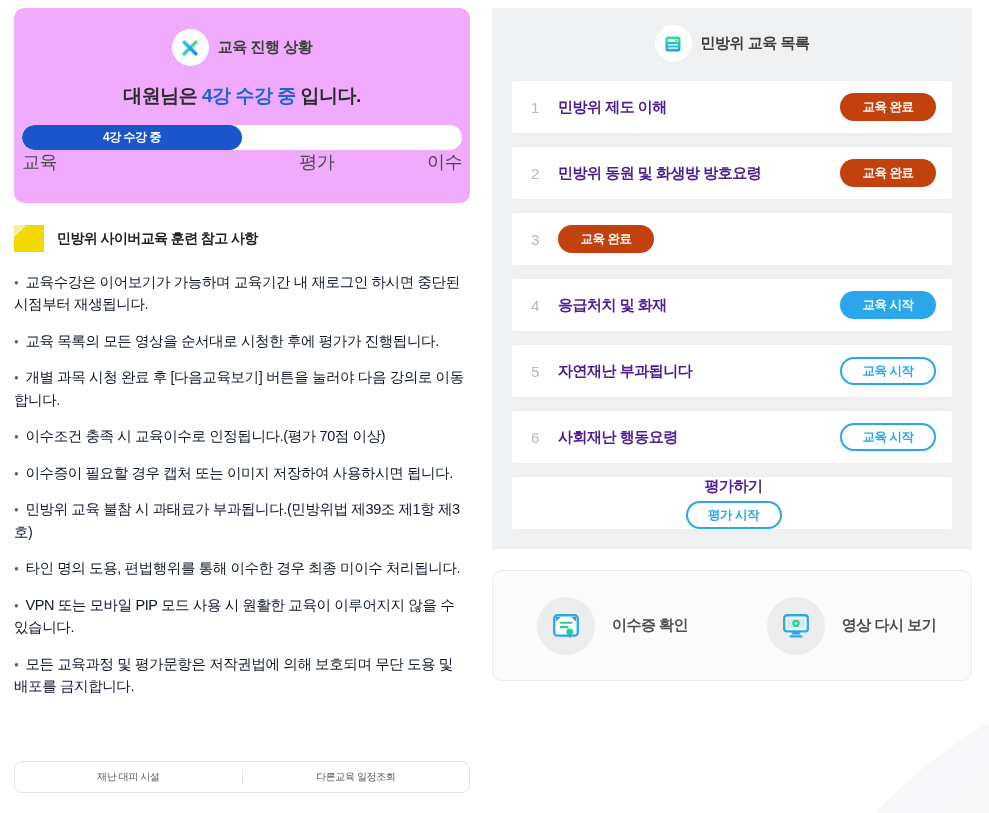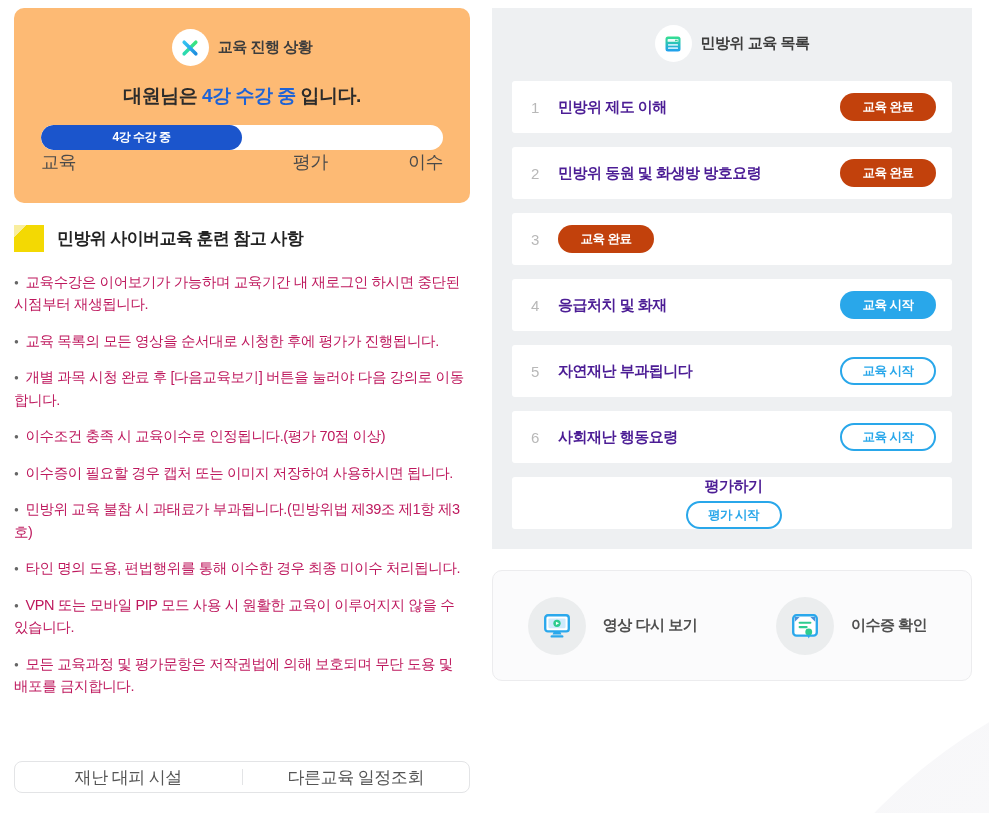--- a/index.html
+++ b/index.html
@@ -7,48 +7,48 @@
     font-family:"Liberation Sans","DejaVu Sans",sans-serif; }
   .page { position:relative; width:989px; height:813px; }
 
   
   .corner-deco { position:absolute; left:720px; top:645px; width:1100px; height:1100px;
     border-radius:50%; background:linear-gradient(135deg,#f6f6f8 0%,#fcfcfd 60%); z-index:0; }
 
   
   .left-col { position:absolute; left:14px; top:8px; width:456px; z-index:1; }
 
-  .progress-card { background:#fdba74; border-radius:10px; height:195px; padding:21px 27px 0; text-align:center; }
+  .progress-card { background:#f0abfc; border-radius:10px; height:195px; padding:21px 8px 0; text-align:center; }
   .card-head { display:flex; align-items:center; justify-content:center; gap:9px; }
   .icon-circle { width:37px; height:37px; border-radius:50%; background:#ffffff; display:flex; align-items:center; justify-content:center; flex:0 0 auto; }
   .card-head-title { font-size:15px; font-weight:bold; color:#3d3d3d; letter-spacing:-0.5px; }
 
   .headline { margin-top:17px; font-size:19px; font-weight:bold; color:#2b2b2b; letter-spacing:-0.5px; }
   .headline .hl { color:#1e63d6; }
 
   .pbar { margin-top:16px; height:25px; background:#ffffff; border-radius:13px; overflow:hidden; text-align:left; }
   .pfill { height:25px; width:50%; background:#1b55cc; border-radius:13px; color:#fff;
     font-size:12px; font-weight:bold; text-align:center; line-height:25px; letter-spacing:-0.5px; }
   .pstages { position:relative; height:16px; font-size:18px; color:#4a4a4a; letter-spacing:-0.5px; }
   .pstage-a { position:absolute; left:0; }
   .pstage-b { position:absolute; left:67%; transform:translateX(-50%); }
   .pstage-c { position:absolute; right:0; }
 
   .notes { margin-top:22px; text-align:left; }
   .notes-head { display:flex; align-items:center; gap:13px; }
   .note-icon { width:30px; height:27px; flex:0 0 auto;
     background:linear-gradient(135deg,#f9ee9e 0px,#f9ee9e 9px,#f3d903 9px); }
-  .notes-title { font-size:17px; font-weight:bold; color:#222; letter-spacing:-0.6px; }
+  .notes-title { font-size:14px; font-weight:bold; color:#222; letter-spacing:-0.6px; }
   .notes-body { margin-top:19px; }
-  .note-item { font-size:14.5px; color:#be185d; line-height:1.55; letter-spacing:-0.4px; margin-bottom:14px; }
+  .note-item { font-size:14.5px; color:#0f172a; line-height:1.55; letter-spacing:-0.4px; margin-bottom:14px; }
   .note-item::before { content:"●"; font-size:8px; color:#666; margin-right:7px; position:relative; top:-2px; }
 
   .footer-box { position:absolute; left:14px; top:761px; width:456px; height:32px; z-index:1;
     background:#ffffff; border:1px solid #e3e4e6; border-radius:8px; display:flex; align-items:stretch; }
-  .footer-btn { flex:1; background:none; border:none; font-family:Liberation Serif, serif; font-size:17px; color:#555;
+  .footer-btn { flex:1; background:none; border:none; font-family:Liberation Sans, sans-serif; font-size:10px; color:#555;
     letter-spacing:-0.4px; cursor:pointer; }
   .footer-divider { width:1px; background:#e3e4e6; margin:7px 0; }
 
   
   .right-col { position:absolute; left:492px; top:8px; width:480px; z-index:1; }
 
   .list-panel { background:#eef0f2; border-radius:0; padding:17px 20px 20px; }
   .list-head { display:flex; align-items:center; justify-content:center; gap:9px; margin-bottom:19px; }
 
   .course-row { background:#ffffff; border-radius:3px; height:52px; margin-bottom:14px;
@@ -192,40 +192,40 @@
       <div class="course-row">
         <span class="course-no"></span>
         <span class="course-title">평가하기</span>
         <button class="badge outline">평가 시작</button>
       </div>
     </div>
 
     <div class="quick-card">
       <div class="quick-item">
         <span class="quick-circle">
-          <svg width="30" height="28" viewBox="0 0 28 26">
-            <rect x="3" y="3" width="22" height="15" rx="2.5" fill="#ffffff" stroke="#2aa8ec" stroke-width="2.2"></rect>
-            <rect x="6" y="6" width="16" height="9" rx="1" fill="#cdeafc"></rect>
-            <circle cx="14" cy="10.5" r="3.4" fill="#2ecc8f"></circle>
-            <path d="M13 9 l3 1.5 l-3 1.5 z" fill="#ffffff"></path>
-            <path d="M11.2 18 h5.6 l1.4 3 h-8.4 z" fill="#2aa8ec"></path>
-            <rect x="8" y="21.6" width="12" height="2.2" rx="1.1" fill="#2aa8ec"></rect>
-          </svg>
-        </span>
-        <span class="quick-label">영상 다시 보기</span>
-      </div>
-      <div class="quick-item">
-        <span class="quick-circle">
           <svg width="30" height="30" viewBox="0 0 28 28">
             <rect x="3" y="4" width="22" height="19" rx="3" fill="#ffffff" stroke="#2aa8ec" stroke-width="2.2"></rect>
             <path d="M4.5 5.5 l4.5 0 l-4.5 4.5 z" fill="#4a90d9"></path>
             <path d="M23.5 5.5 l-4.5 0 l4.5 4.5 z" fill="#4a90d9"></path>
             <line x1="9" y1="11" x2="19" y2="11" stroke="#2ecc8f" stroke-width="2" stroke-linecap="round"></line>
             <line x1="9" y1="15" x2="15.5" y2="15" stroke="#2ecc8f" stroke-width="2" stroke-linecap="round"></line>
             <circle cx="17.5" cy="19.5" r="3.2" fill="#2ecc8f"></circle>
             <path d="M15.8 22.2 l1.7 3.4 l1.7 -3.4 z" fill="#2aa8ec"></path>
           </svg>
         </span>
         <span class="quick-label">이수증 확인</span>
       </div>
+      <div class="quick-item">
+        <span class="quick-circle">
+          <svg width="30" height="28" viewBox="0 0 28 26">
+            <rect x="3" y="3" width="22" height="15" rx="2.5" fill="#ffffff" stroke="#2aa8ec" stroke-width="2.2"></rect>
+            <rect x="6" y="6" width="16" height="9" rx="1" fill="#cdeafc"></rect>
+            <circle cx="14" cy="10.5" r="3.4" fill="#2ecc8f"></circle>
+            <path d="M13 9 l3 1.5 l-3 1.5 z" fill="#ffffff"></path>
+            <path d="M11.2 18 h5.6 l1.4 3 h-8.4 z" fill="#2aa8ec"></path>
+            <rect x="8" y="21.6" width="12" height="2.2" rx="1.1" fill="#2aa8ec"></rect>
+          </svg>
+        </span>
+        <span class="quick-label">영상 다시 보기</span>
+      </div>
     </div>
   </div>
 </div>
 
 </body></html>

